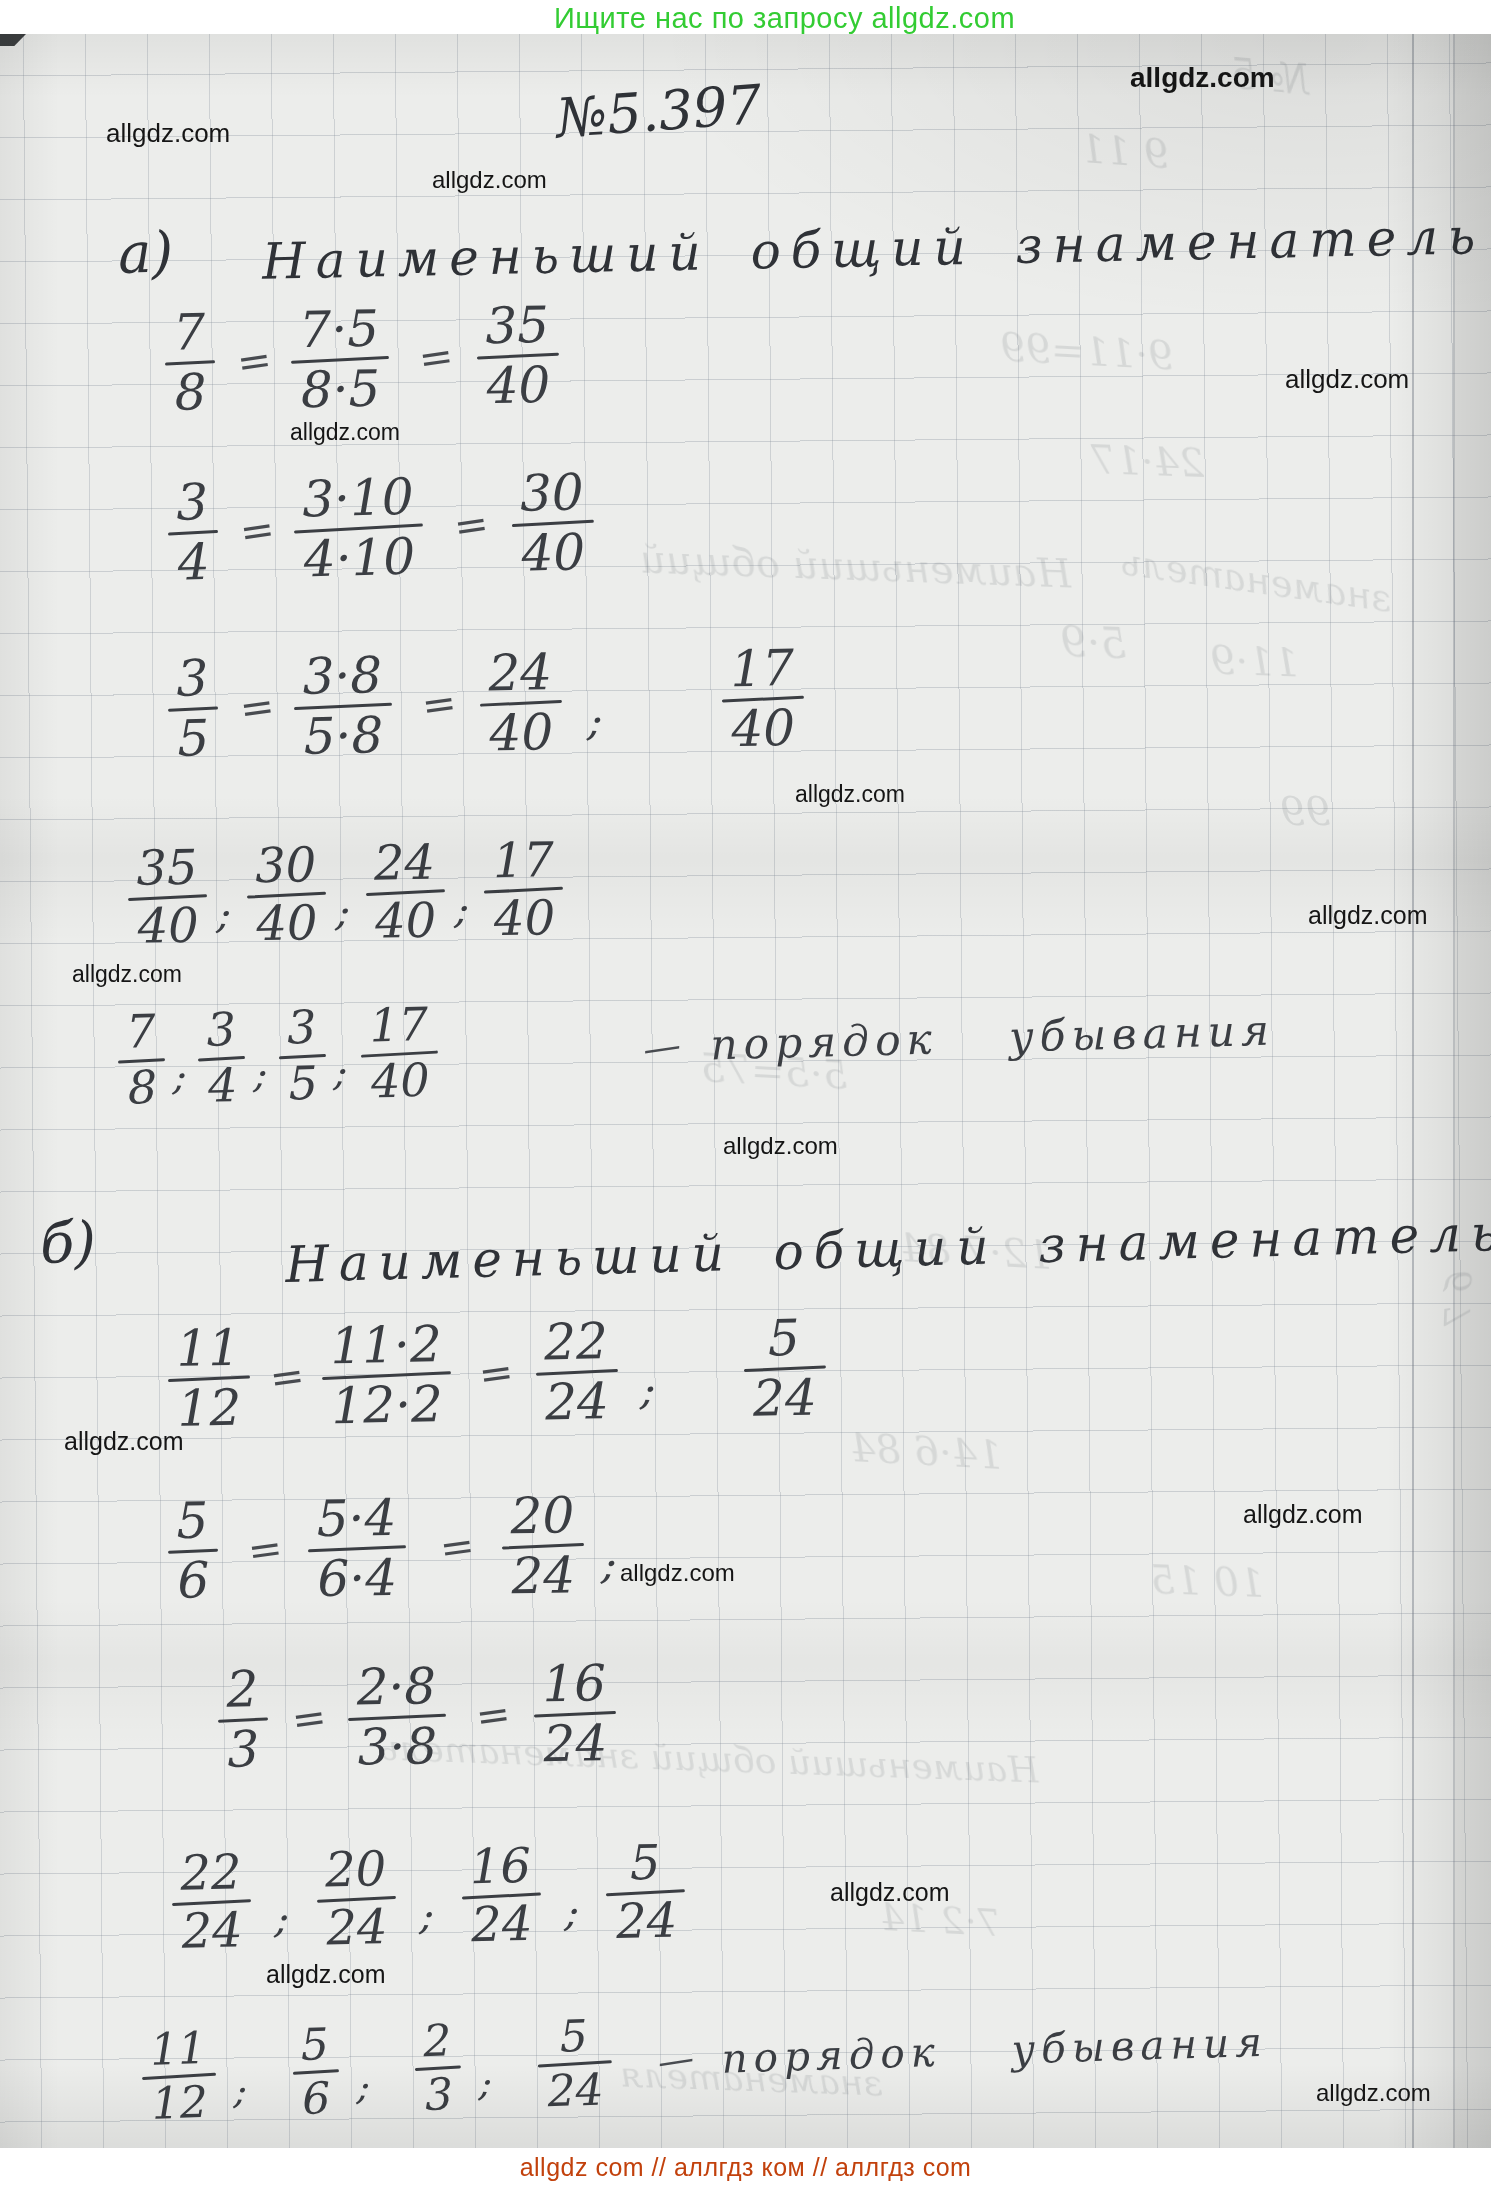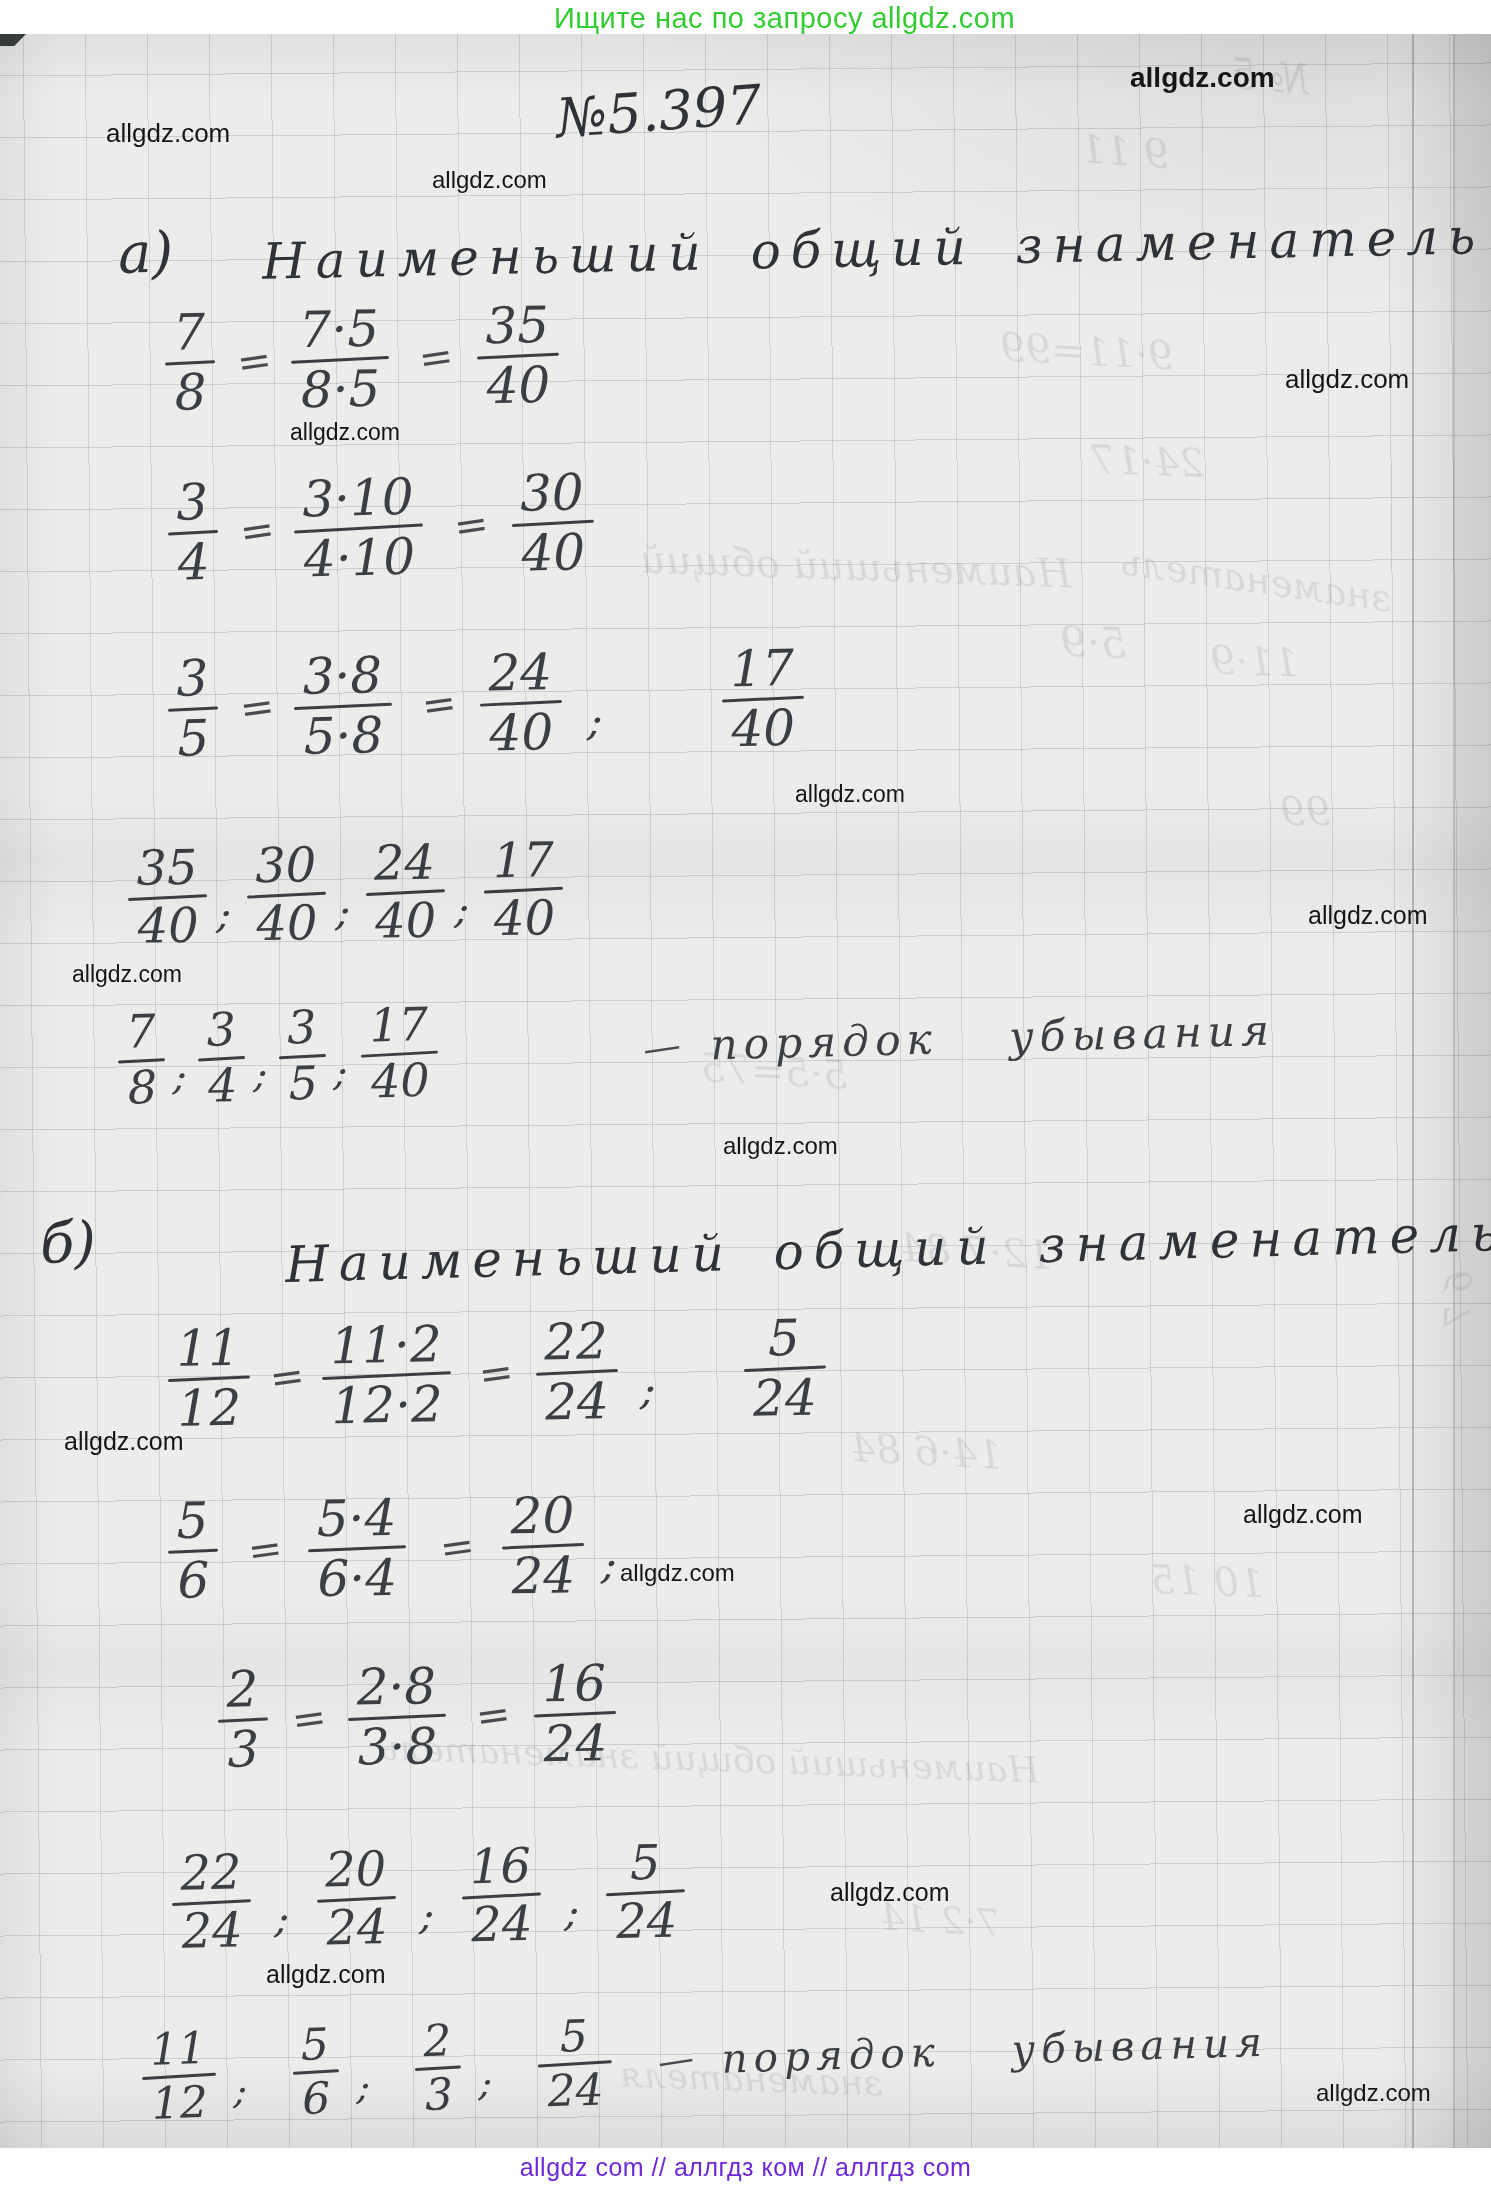--- a/index.html
+++ b/index.html
@@ -345,13 +345,13 @@
     <span class="wm" style="left: 72px; top: 961px; font-size: 23px; font-weight: 500; color: rgb(21, 21, 21);">allgdz.com</span>
     <span class="wm" style="left: 723px; top: 1132px; font-size: 24px; font-weight: 500; color: rgb(21, 21, 21);">allgdz.com</span>
     <span class="wm" style="left: 64px; top: 1427px; font-size: 25px; font-weight: 500; color: rgb(21, 21, 21);">allgdz.com</span>
     <span class="wm" style="left: 1243px; top: 1500px; font-size: 25px; font-weight: 500; color: rgb(21, 21, 21);">allgdz.com</span>
     <span class="wm" style="left: 620px; top: 1559px; font-size: 24px; font-weight: 500; color: rgb(21, 21, 21);">allgdz.com</span>
     <span class="wm" style="left: 830px; top: 1878px; font-size: 25px; font-weight: 500; color: rgb(21, 21, 21);">allgdz.com</span>
     <span class="wm" style="left: 266px; top: 1960px; font-size: 25px; font-weight: 500; color: rgb(21, 21, 21);">allgdz.com</span>
     <span class="wm" style="left: 1316px; top: 2079px; font-size: 24px; font-weight: 500; color: rgb(21, 21, 21);">allgdz.com</span>
   </div>
 
-<div class="banner-bottom" style="color: #6d28d9;">allgdz com  //  аллгдз ком  //  аллгдз com</div>
+<div class="banner-bottom" style="color: #c2410c;">allgdz com  //  аллгдз ком  //  аллгдз com</div>
 
 </body></html>

